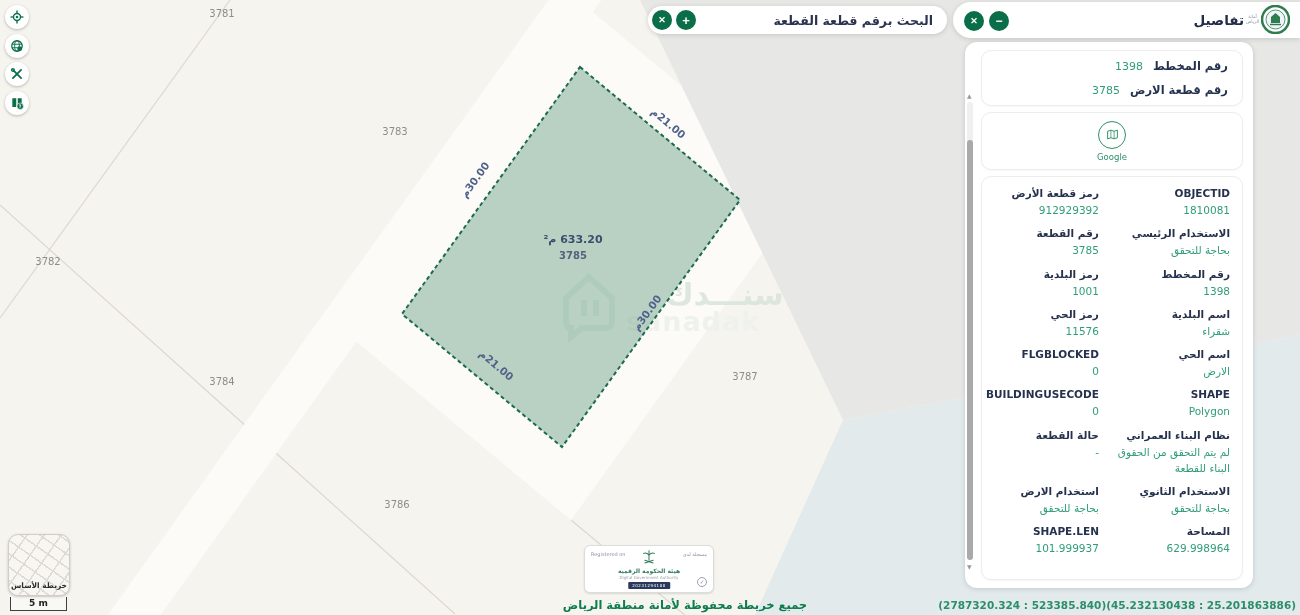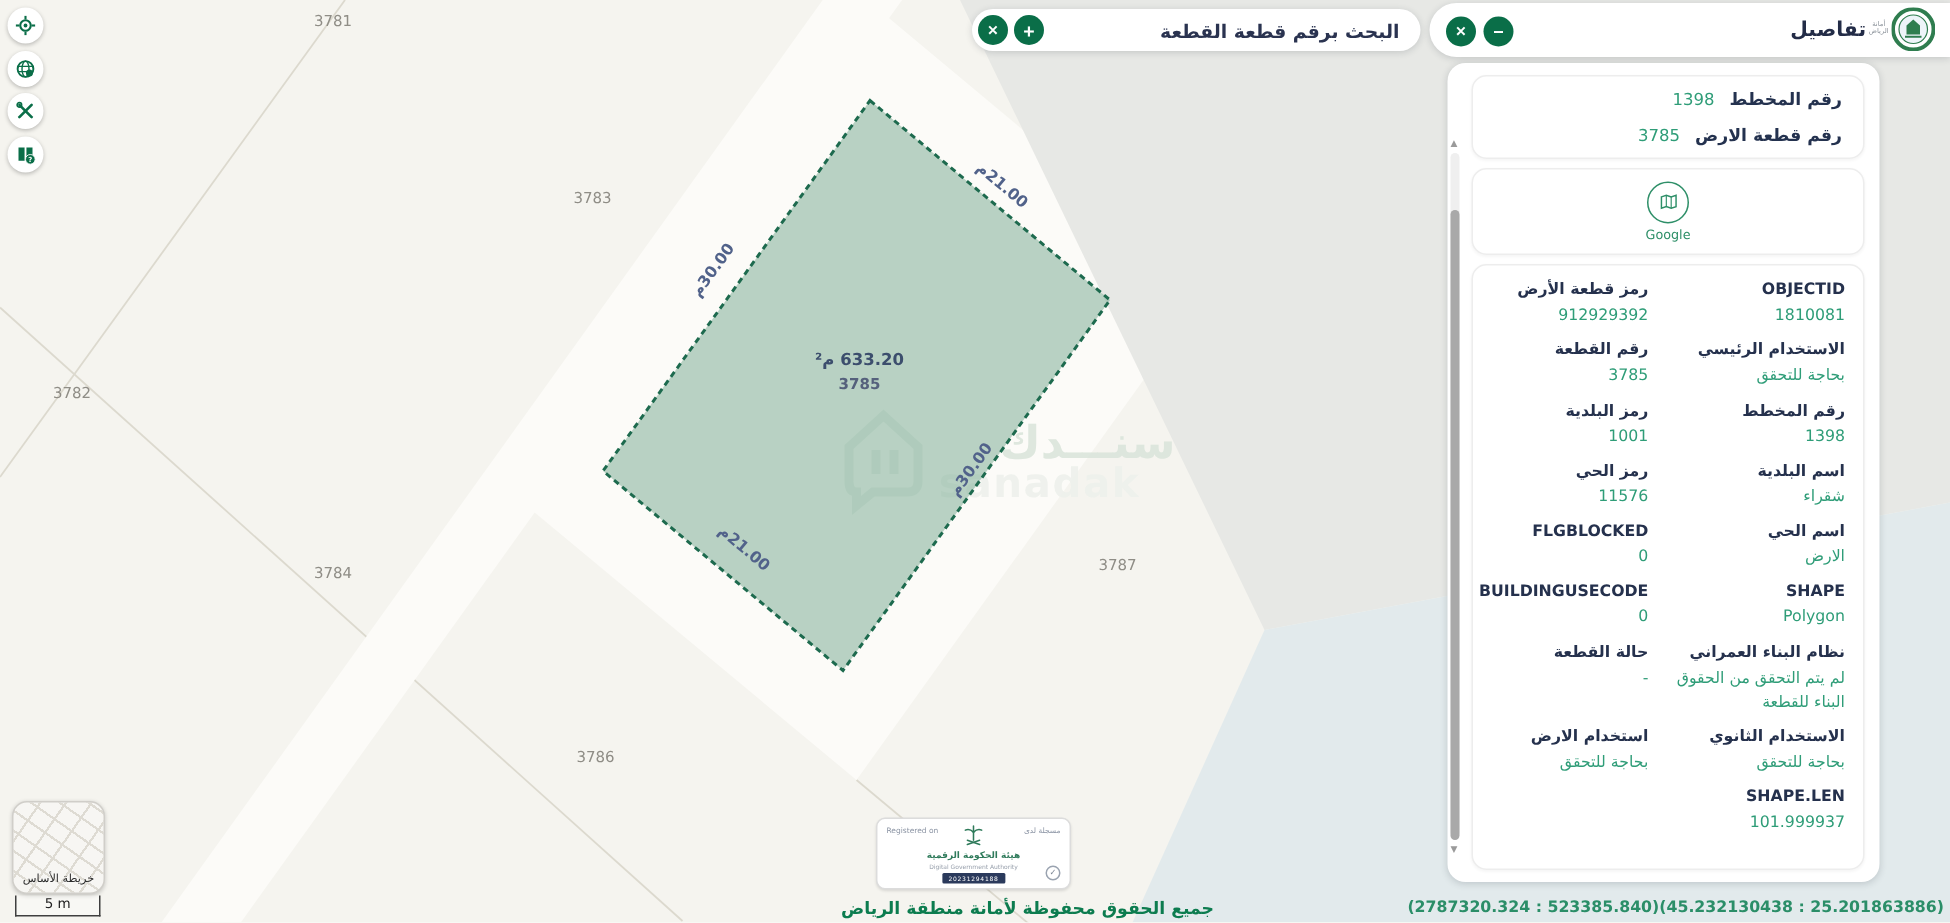--- a/index.html
+++ b/index.html
@@ -52,25 +52,25 @@
   #card-attrs{top:134px;bottom:8px;padding:10px 12px;direction:rtl;}
   #attr-grid{display:grid;grid-template-columns:53% 47%;column-gap:6px;row-gap:9px;}
   .flabel{font-size:10.5px;font-weight:700;color:#25314d;}
   .fvalue{font-size:10.5px;color:#2f9d78;margin-top:3px;line-height:1.55;}
 
   
   #basemap{position:absolute;left:8px;top:534px;width:60px;height:60px;border-radius:10px;background-color:#f7f6f3;
     background-image:repeating-linear-gradient(35deg,#dedbd3 0 1.5px,transparent 1.5px 11px),
                      repeating-linear-gradient(125deg,#dedbd3 0 1.5px,transparent 1.5px 14px);
     border:1px solid #d0cec9;box-shadow:0 1px 3px rgba(0,0,0,.2);overflow:hidden;cursor:pointer;}
-  #basemap .bm-label{position:absolute;left:0;right:0;bottom:5px;text-align:center;font-size:7.5px;font-weight:400;color:#2b2b2b;text-shadow:0 0 2px #fff;}
+  #basemap .bm-label{position:absolute;left:0;right:0;bottom:5px;text-align:center;font-size:7.5px;font-weight:700;color:#2b2b2b;text-shadow:0 0 2px #fff;}
 
   
   #scalebar{position:absolute;left:10px;top:597px;width:55px;height:13px;border:1.5px solid #3f3f3f;border-top:none;
-            text-align:center;font-size:9px;font-weight:400;color:#222;line-height:12px;background:rgba(255,255,255,.35);}
+            text-align:center;font-size:9px;font-weight:700;color:#222;line-height:12px;background:rgba(255,255,255,.35);}
 
   
   #badge{position:absolute;left:584px;top:545px;width:128px;height:46px;background:#fff;border:1px solid #dcdcdc;border-radius:6px;box-shadow:0 1px 2px rgba(0,0,0,.12);}
   #badge .reg-en{position:absolute;left:6px;top:5px;font-size:5px;color:#8a93a3;}
   #badge .reg-ar{position:absolute;right:6px;top:5px;font-size:5px;color:#8a93a3;}
   #badge .auth-ar{position:absolute;left:0;right:0;top:21px;text-align:center;font-size:6px;font-weight:700;color:#2e7a5a;}
   #badge .auth-en{position:absolute;left:0;right:0;top:28.5px;text-align:center;font-size:4px;color:#98a0ac;}
   #badge .bnum{position:absolute;left:50%;transform:translateX(-50%);top:36px;background:#2b3a5c;color:#fff;font-size:4px;padding:1px 4px;border-radius:1px;letter-spacing:.5px;}
   #badge .bcheck{position:absolute;right:6px;bottom:5px;width:8px;height:8px;border:1px solid #9aa3b0;border-radius:50%;color:#7d8795;font-size:5.5px;line-height:8px;text-align:center;}
   #badge .emblem{position:absolute;left:50%;transform:translateX(-50%);top:4px;}
@@ -278,20 +278,24 @@
             <div class="flabel">حالة القطعة</div>
             <div class="fvalue">-</div>
           </div>
           <div class="cell">
             <div class="flabel">الاستخدام الثانوي</div>
             <div class="fvalue">بحاجة للتحقق</div>
           </div>
           <div class="cell">
             <div class="flabel">استخدام الارض</div>
             <div class="fvalue">بحاجة للتحقق</div>
+          </div>
+          <div class="cell">
+            <div class="flabel">المساحة</div>
+            <div class="fvalue">629.998964</div>
           </div>
           <div class="cell">
             <div class="flabel">SHAPE.LEN</div>
             <div class="fvalue">101.999937</div>
           </div>
         </div>
     </div>
   </div>
 
   <div id="basemap">
@@ -316,16 +320,16 @@
             <path d="M16,19 L4,15"></path>
         </g>
       </svg>
     </div>
     <div class="auth-ar">هيئة الحكومة الرقمية</div>
     <div class="auth-en">Digital Government Authority</div>
     <div class="bnum">20231294188</div>
     <div class="bcheck">✓</div>
   </div>
 
-  <div id="copyright">جميع الحقوق محفوظة لأمانة منطقة الرياض</div>
+  <div id="copyright">جميع خريطة محفوظة لأمانة منطقة الرياض</div>
   <div id="coords">(2787320.324 : 523385.840)(45.232130438 : 25.201863886)</div>
 
 </div>
 
 </body></html>

